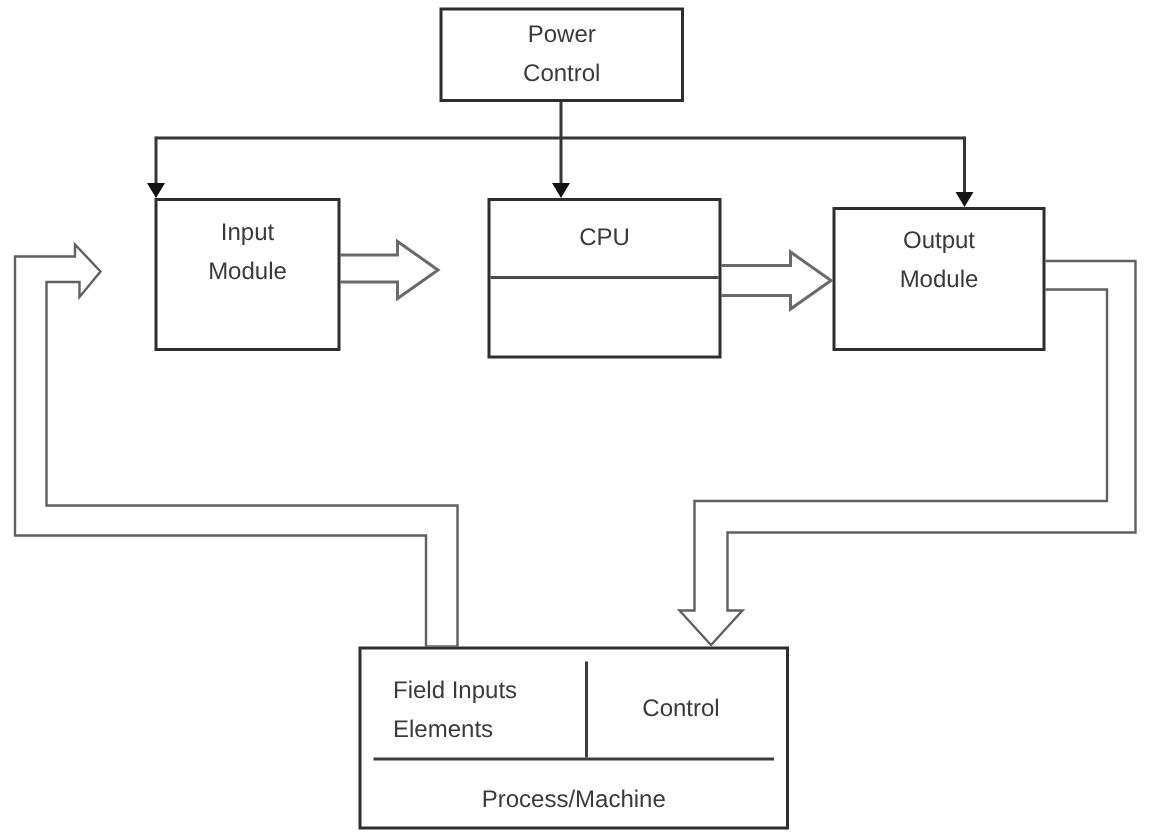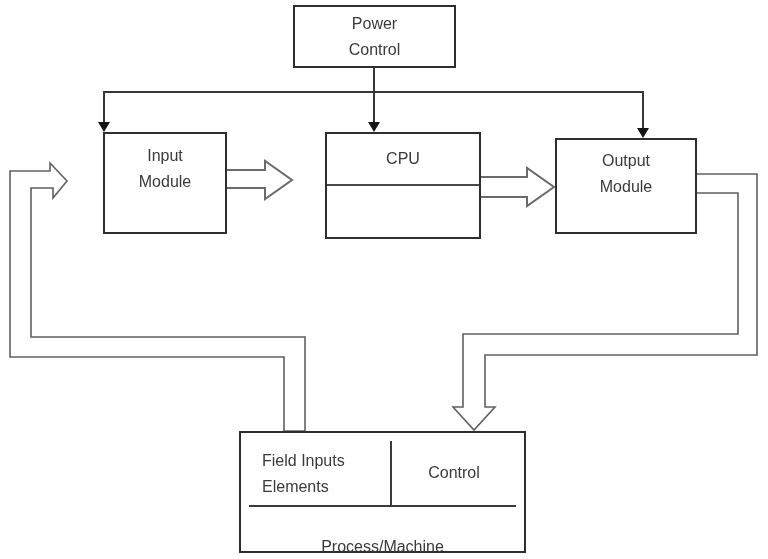--- a/index.html
+++ b/index.html
@@ -61,21 +61,21 @@
     text-align: left;
     padding: 7px 0 0 13px;
   }
   .cell-control {
     flex: 1;
     display: flex; align-items: center; justify-content: center; border-radius: 29px;
   }
   .plant-row2 {
     box-sizing: border-box;
     height: 53px;
-    display: flex; align-items: flex-end; justify-content: center;
+    display: flex; align-items: center; justify-content: center;
   }
 </style>
 </head>
 <body>
 
 <div id="canvas">
 
   <svg id="wires" viewBox="0 0 768 559" xmlns="http://www.w3.org/2000/svg">
 
     <path d="M374 67 V124" stroke="#363636" stroke-width="2" fill="none"></path>

